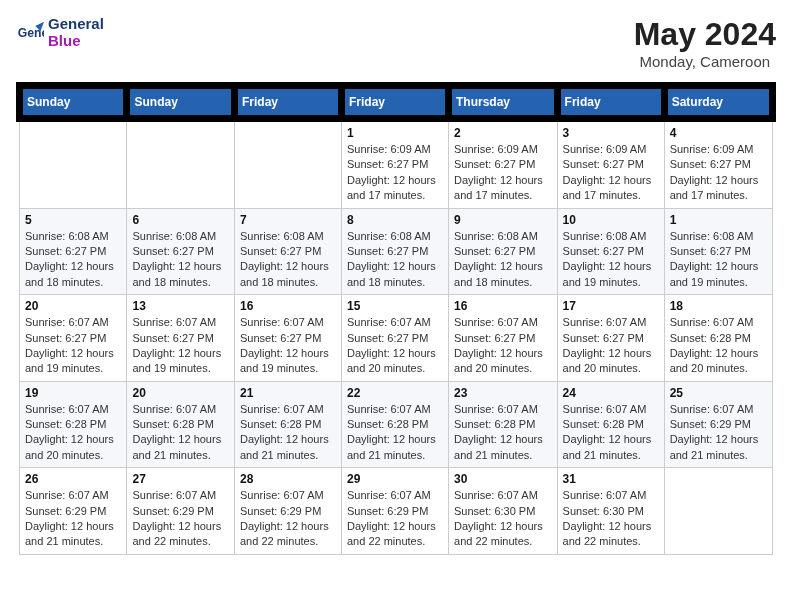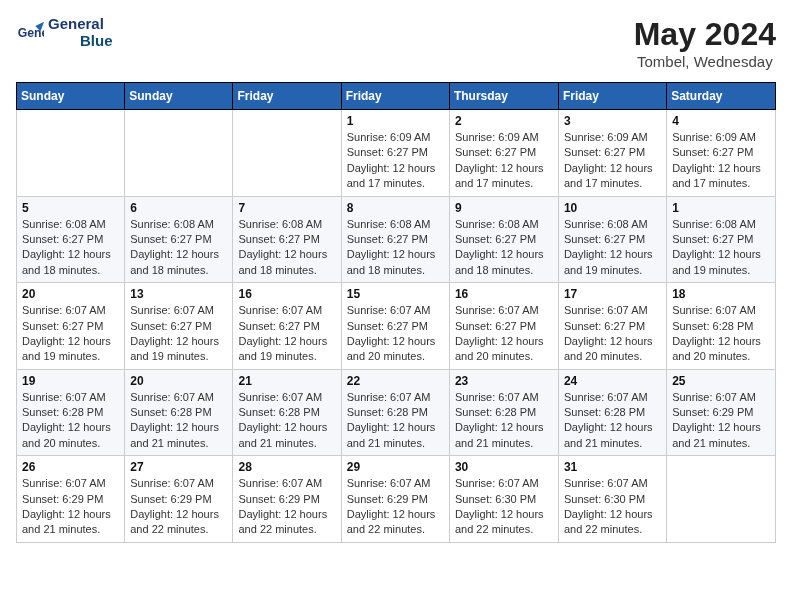--- a/index.html
+++ b/index.html
@@ -42,21 +42,21 @@
       border-collapse: collapse;
       font-size: 11px;
     }
     .calendar thead tr th {
       background: #2563b0;
       color: #fff;
       padding: 6px 4px;
       text-align: left;
       font-size: 12px;
       font-weight: bold;
-      border: 1px solid #000000;
+      border: 7px solid #000000;
     }
     .calendar tbody tr td {
       border: 1px solid #ccc;
       vertical-align: top;
       padding: 4px 5px;
       width: 113px;
       min-height: 80px;
       background: #fff;
     }
     .calendar tbody tr:nth-child(even) td {
@@ -81,26 +81,26 @@
 <body>
 
 <div class="header">
   <div class="logo">
     <svg class="logo-icon" viewBox="0 0 32 32">
       <text x="2" y="20" font-size="14" font-weight="bold" fill="#1a3a6e">General</text>
       <polygon points="22,8 32,3 28,14" fill="#2563b0"></polygon>
     </svg>
     <div>
       <div style="font-size:15px;font-weight:bold;color:#1a3a6e;line-height:1.1;">General</div>
-      <div style="font-size:15px;font-weight:bold;color:#0c4a6e;line-height:1.1;margin-left:32px;">Blue</div>
+      <div style="font-size:15px;font-weight:bold;color:#a21caf;line-height:1.1;">Blue</div>
     </div>
   </div>
   <div class="title-block">
     <div class="month-year">May 2024</div>
-    <div class="location">Tombel, Wednesday</div>
+    <div class="location">Monday, Cameroon</div>
   </div>
 </div>
 
 <table class="calendar">
   <thead>
     <tr>
     <th>Sunday</th>
         <th>Sunday</th>
         <th>Friday</th>
         <th>Friday</th>

